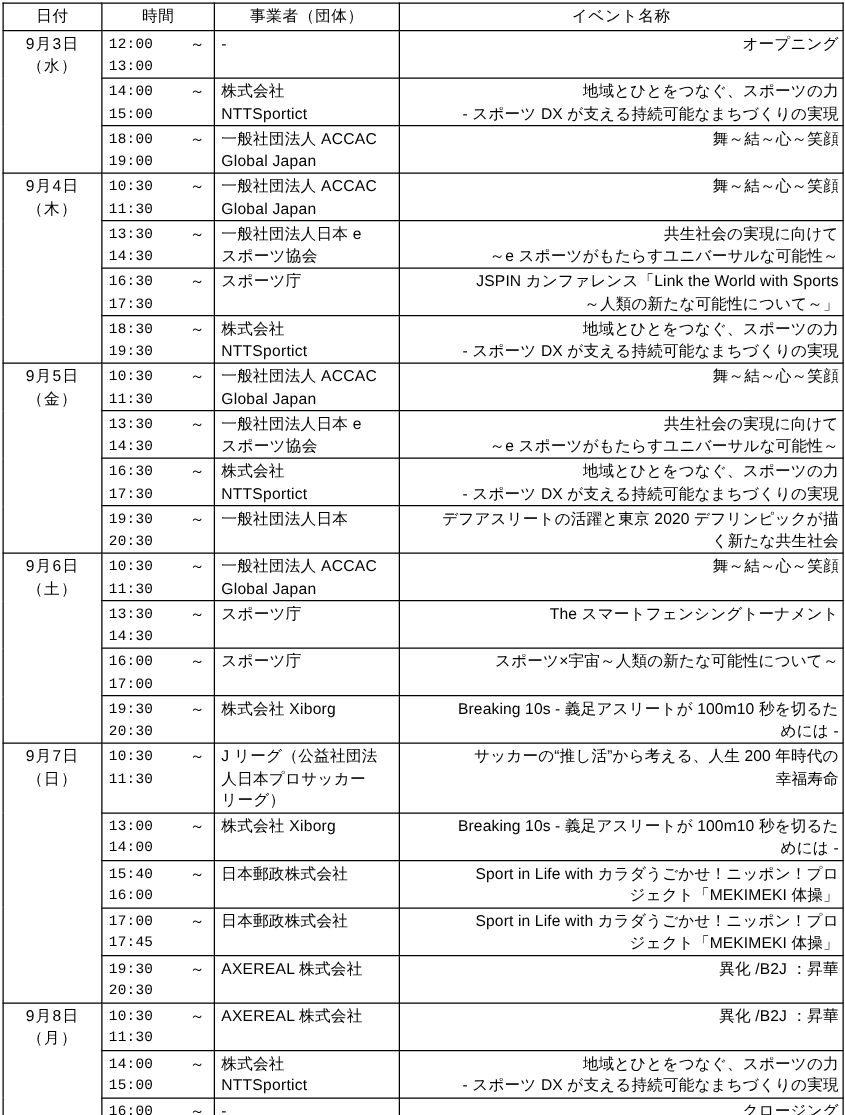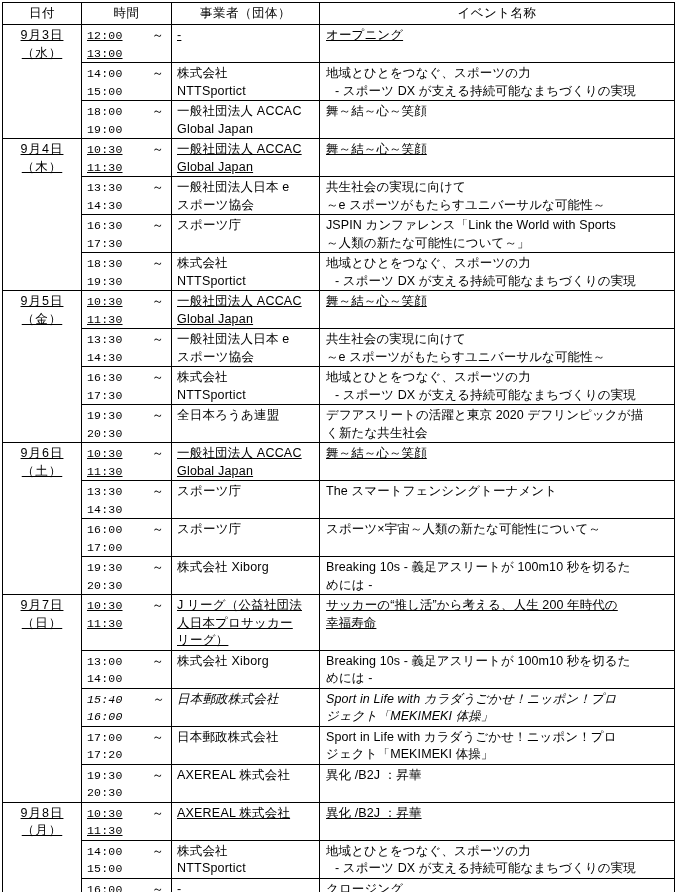--- a/index.html
+++ b/index.html
@@ -54,21 +54,21 @@
   
   td.date {
     text-align: center;
     border-right: 1.6px solid #000;
     padding-top: 2px;
     letter-spacing: 1px;
   }
   td.date .d-line { display: block; line-height: 17.5px; }
 
   
-  tr.group-start > td { border-top: 1.6px solid #000; text-decoration: underline; }
+  tr.group-start > td { border-top: 1.6px solid #000; }
 
   
   td.time {
     position: relative;
     padding: 2px 20px 0 5px;
     font-family: "Liberation Mono", "DejaVu Sans Mono", monospace;
     font-size: 11.5px;
     letter-spacing: 0.2px;
     border-right: 1.6px solid #000;
   }
@@ -89,21 +89,21 @@
     border-right: 1.6px solid #000;
     letter-spacing: 0.2px;
   }
   td.org .o-line { display: block; line-height: 17.5px; white-space: nowrap; }
 
   
   td.event {
     padding: 2px 3px 0 6px;
     letter-spacing: 0.1px;
   }
-  td.event .e-line { display: block; line-height: 17.5px; white-space: nowrap; }
+  td.event .e-line { display: block; line-height: 17.5px; white-space: nowrap; text-align: right; }
   td.event .e-line.indent { padding-left: 9px; }
 </style>
 </head>
 <body>
 
 <div id="schedule-wrap">
   <table class="schedule">
     <colgroup>
       <col class="c-date">
         <col class="c-time">
@@ -275,21 +275,21 @@
             <span class="e-line indent">- スポーツ DX が支える持続可能なまちづくりの実現</span>
           </td>
         </tr>
         <tr style="height: 38px;">
           <td class="time">
             <span class="t-start">19:30</span>
             <span class="tilde">～</span>
             <span class="t-end">20:30</span>
           </td>
           <td class="org">
-            <span class="o-line">全日本ろうあ連盟</span>
+            <span class="o-line">一般社団法人日本</span>
           </td>
           <td class="event">
             <span class="e-line">デフアスリートの活躍と東京 2020 デフリンピックが描</span>
             <span class="e-line">く新たな共生社会</span>
           </td>
         </tr>
         <tr class="group-start" style="height: 38px;">
           <td class="date" rowspan="4">
             <span class="d-line">9月6日</span>
             <span class="d-line">（土）</span>
@@ -374,39 +374,39 @@
             <span class="t-end">14:00</span>
           </td>
           <td class="org">
             <span class="o-line">株式会社 Xiborg</span>
           </td>
           <td class="event">
             <span class="e-line">Breaking 10s - 義足アスリートが 100m10 秒を切るた</span>
             <span class="e-line">めには -</span>
           </td>
         </tr>
-        <tr style="height: 38px; font-style: italic;">
+        <tr style="height: 38px;">
           <td class="time">
             <span class="t-start">15:40</span>
             <span class="tilde">～</span>
             <span class="t-end">16:00</span>
           </td>
           <td class="org">
             <span class="o-line">日本郵政株式会社</span>
           </td>
           <td class="event">
             <span class="e-line">Sport in Life with カラダうごかせ！ニッポン！プロ</span>
             <span class="e-line">ジェクト「MEKIMEKI 体操」</span>
           </td>
         </tr>
         <tr style="height: 38px;">
           <td class="time">
             <span class="t-start">17:00</span>
             <span class="tilde">～</span>
-            <span class="t-end">17:20</span>
+            <span class="t-end">17:45</span>
           </td>
           <td class="org">
             <span class="o-line">日本郵政株式会社</span>
           </td>
           <td class="event">
             <span class="e-line">Sport in Life with カラダうごかせ！ニッポン！プロ</span>
             <span class="e-line">ジェクト「MEKIMEKI 体操」</span>
           </td>
         </tr>
         <tr style="height: 38px;">

